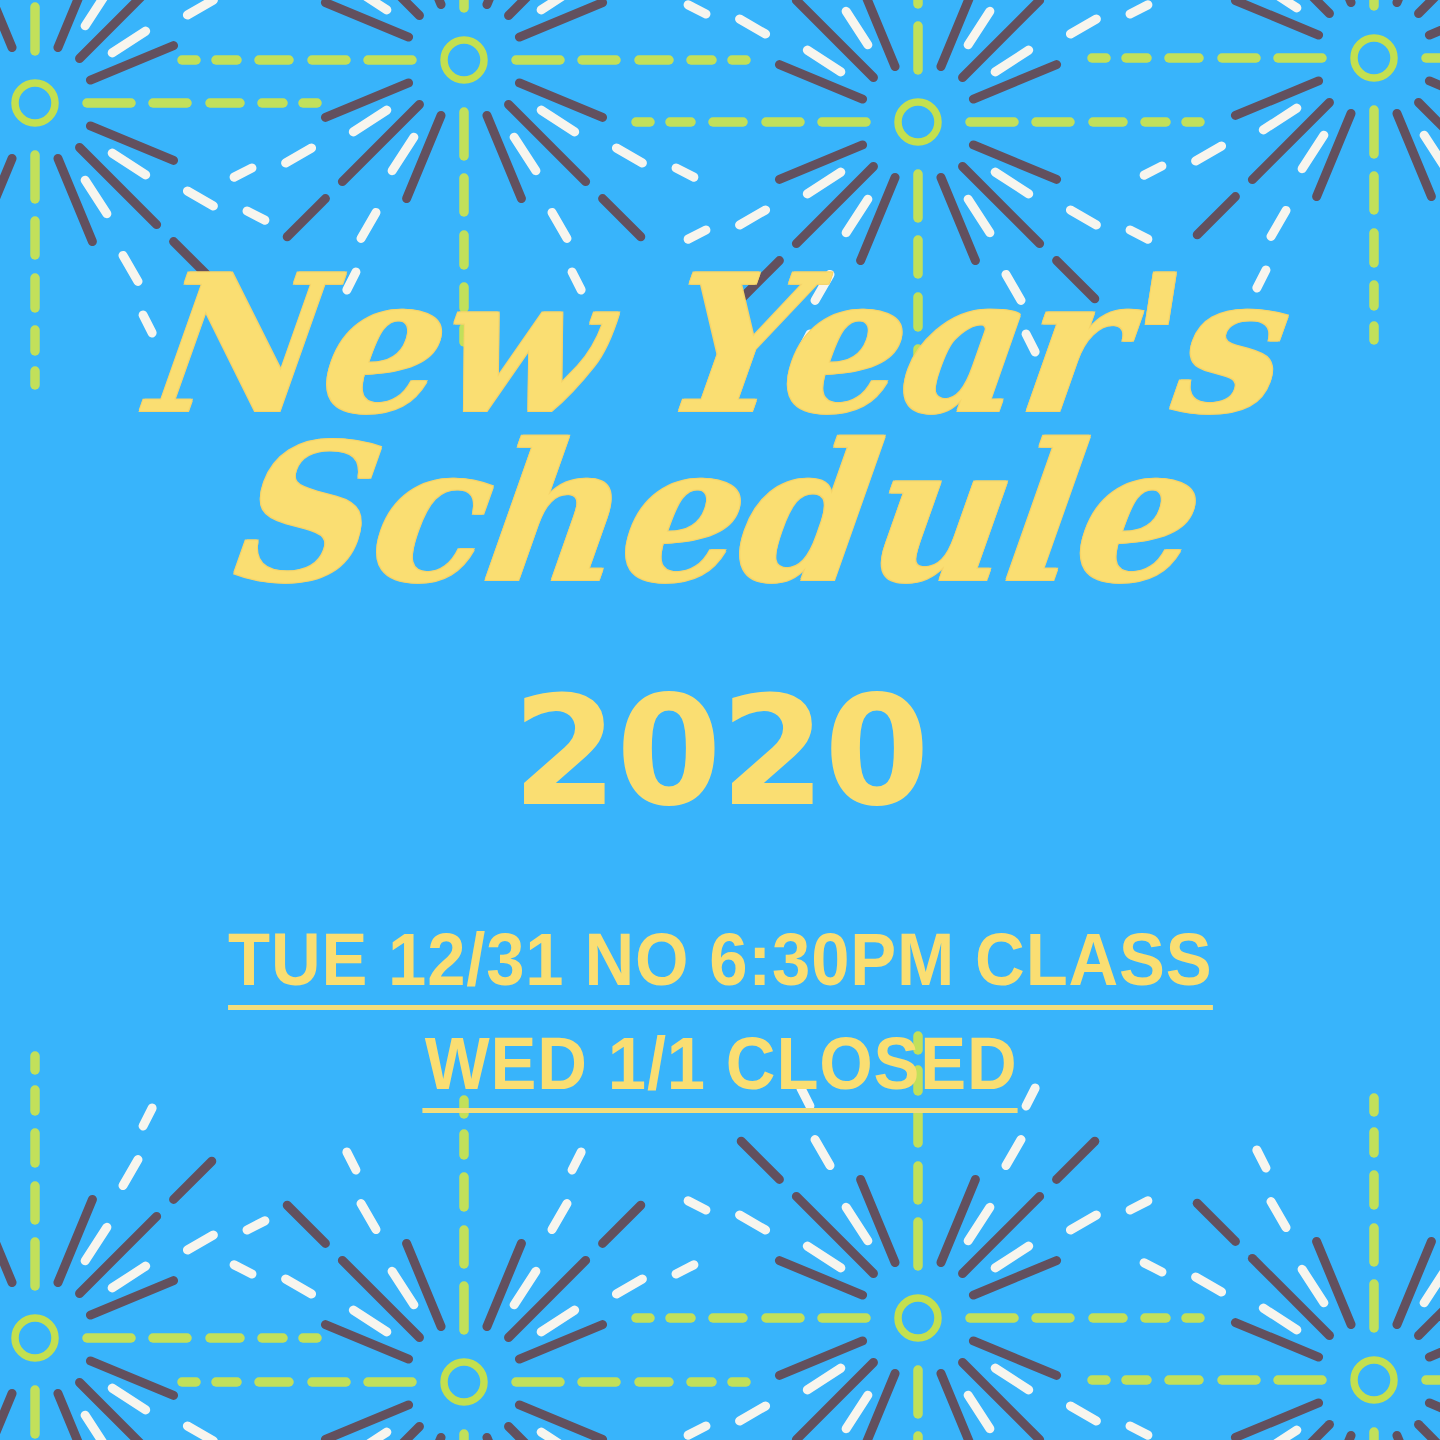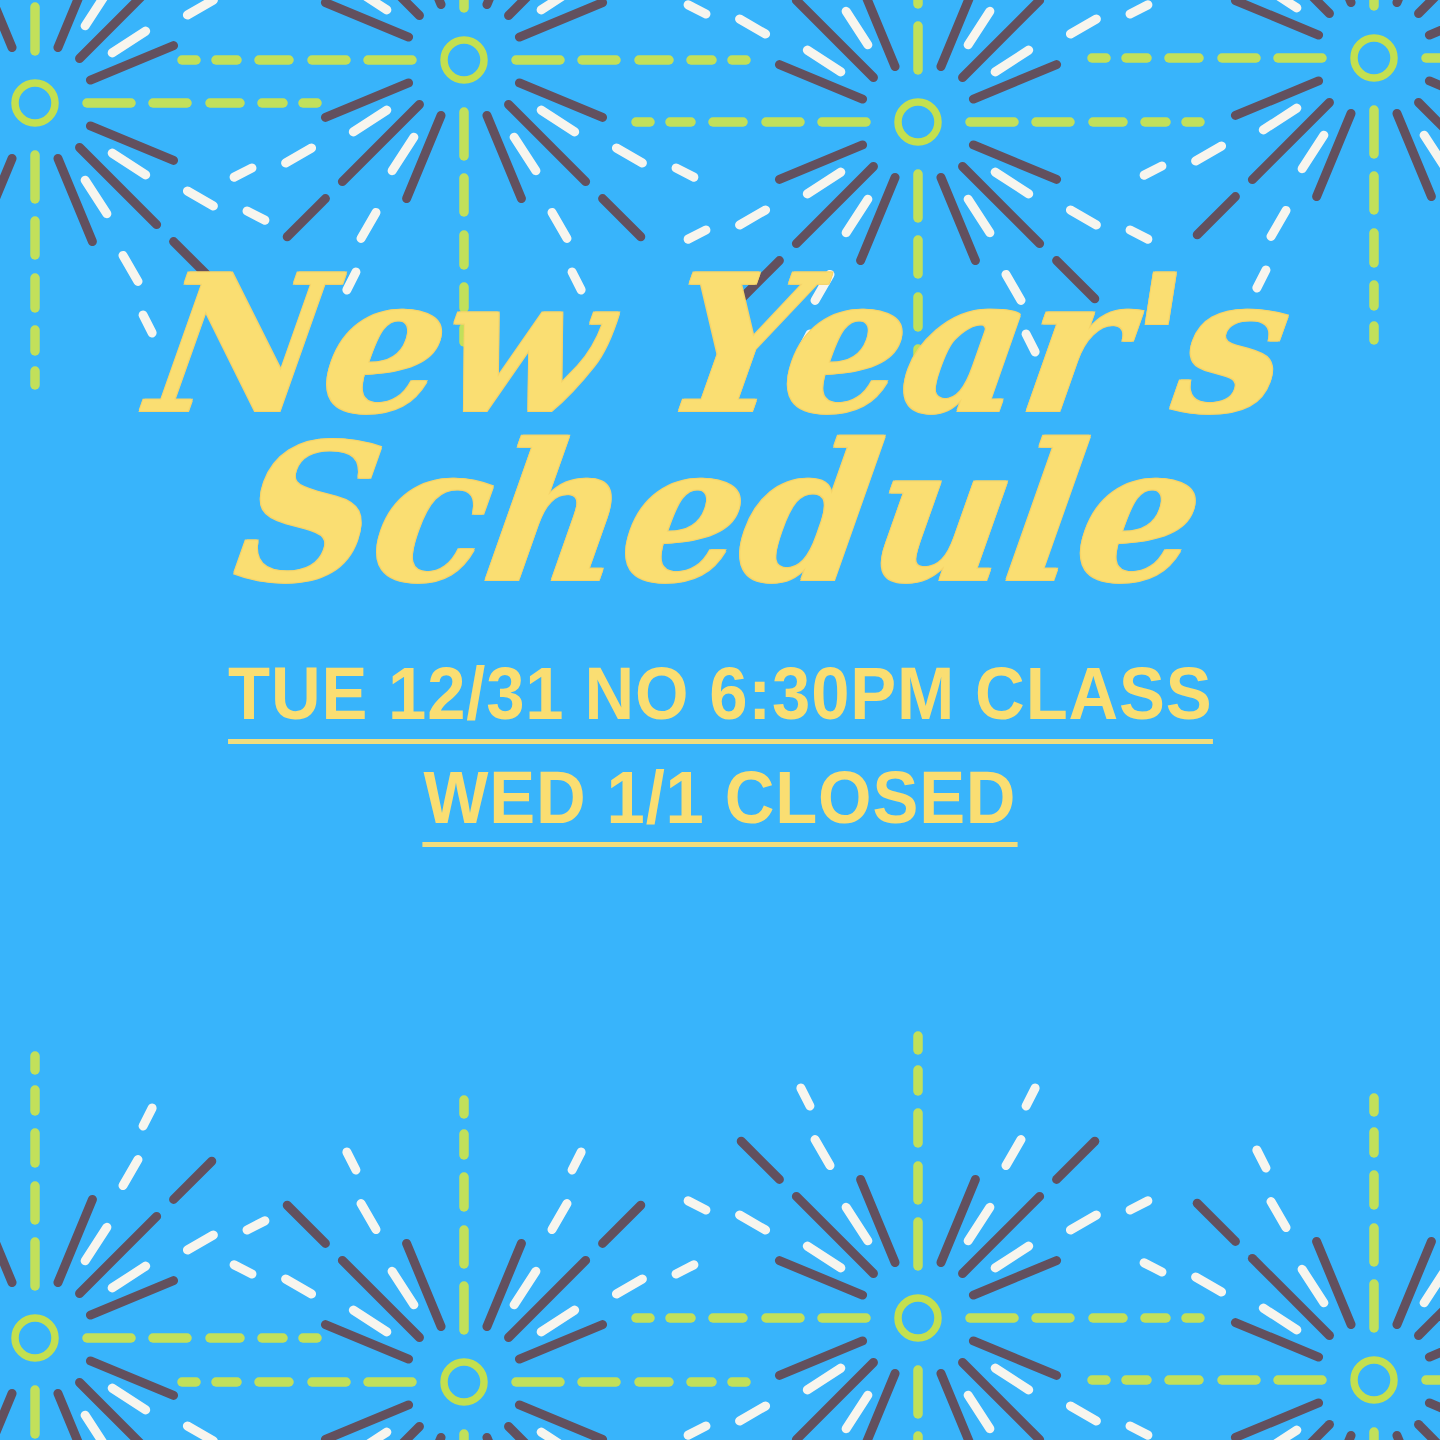--- a/index.html
+++ b/index.html
@@ -72,22 +72,22 @@
     font-family: "DejaVu Sans", "Liberation Sans", sans-serif;
     font-weight: bold;
     font-size: 152px;
     letter-spacing: -0.012em;
     color: #fade72;
     line-height: 1;
     text-align: center;
   }
 
   .schedule-block {
-    margin-top: 52px;
-    text-align: center;
+    margin-top: 92px;
+    text-align: right;
     line-height: 1.08;
   }
 
   .schedule-line {
     display: block;
     font-family: "Liberation Sans", "DejaVu Sans", sans-serif;
     font-weight: bold;
     font-size: 74px;
     letter-spacing: 0.012em;
     color: #fade72;
@@ -624,20 +624,21 @@
       </g>
     </svg>
 
   <div id="content">
 
     <div class="headline-block">
       <span class="script-line script-line-1">New Year's</span>
       <span class="script-line script-line-2">Schedule</span>
     </div>
 
+    <div class="year-line">2020</div>
 
     <div class="schedule-block">
       <span class="schedule-line schedule-line-1">TUE 12/31 NO 6:30PM CLASS</span>
       <span class="schedule-line schedule-line-2">WED 1/1 CLOSED</span>
     </div>
 
   </div>
 </div>
 
 </body></html>

